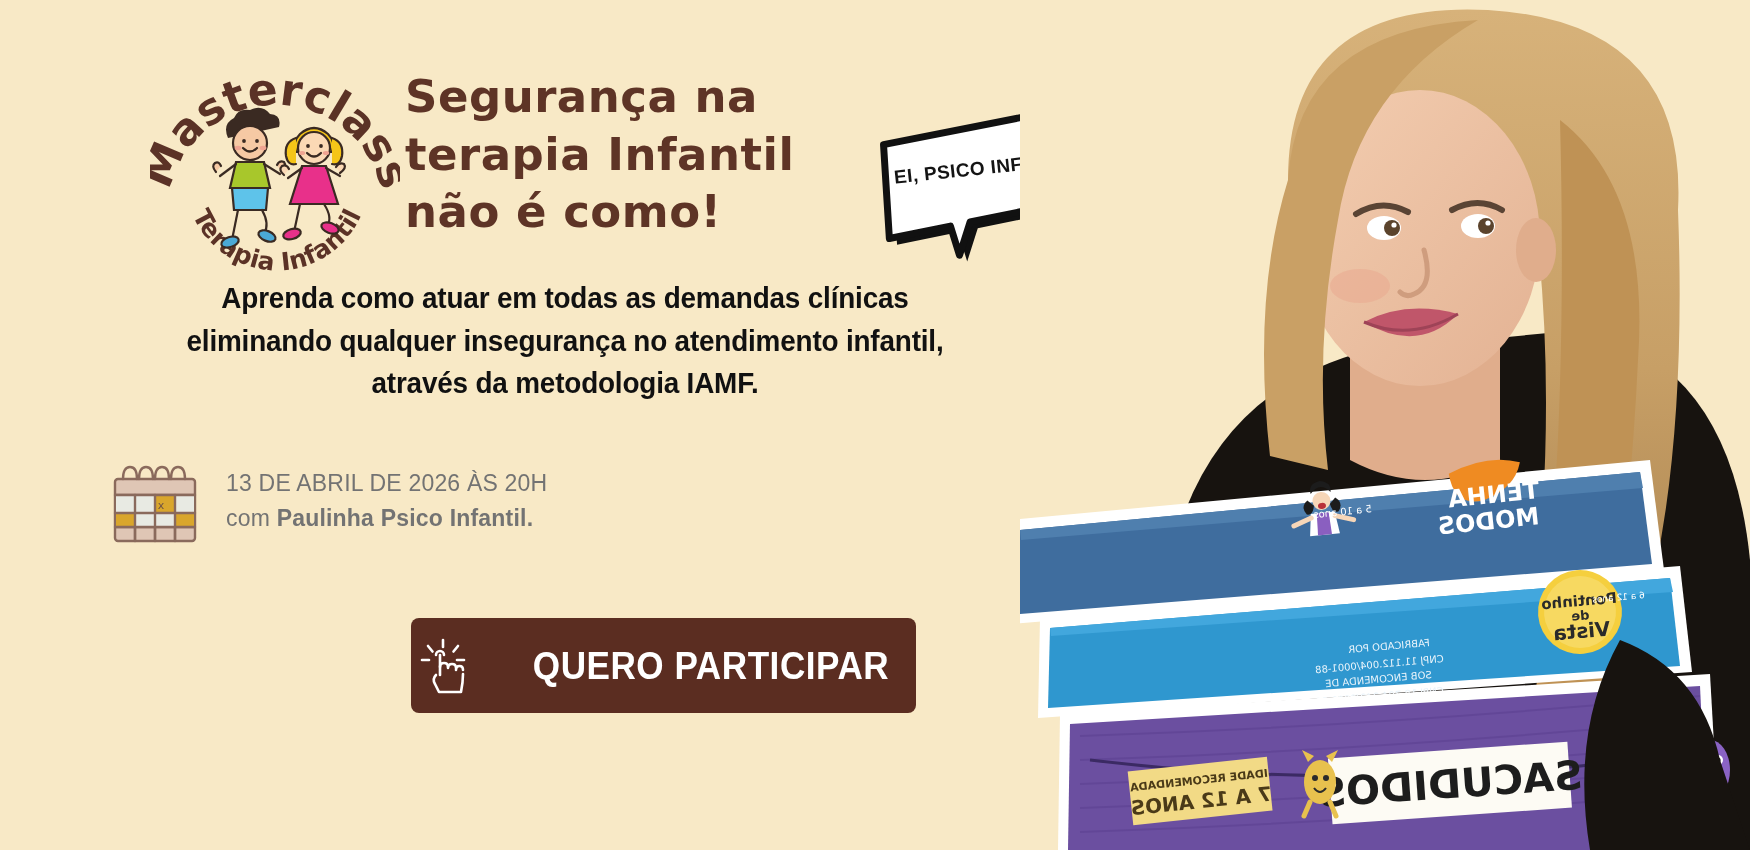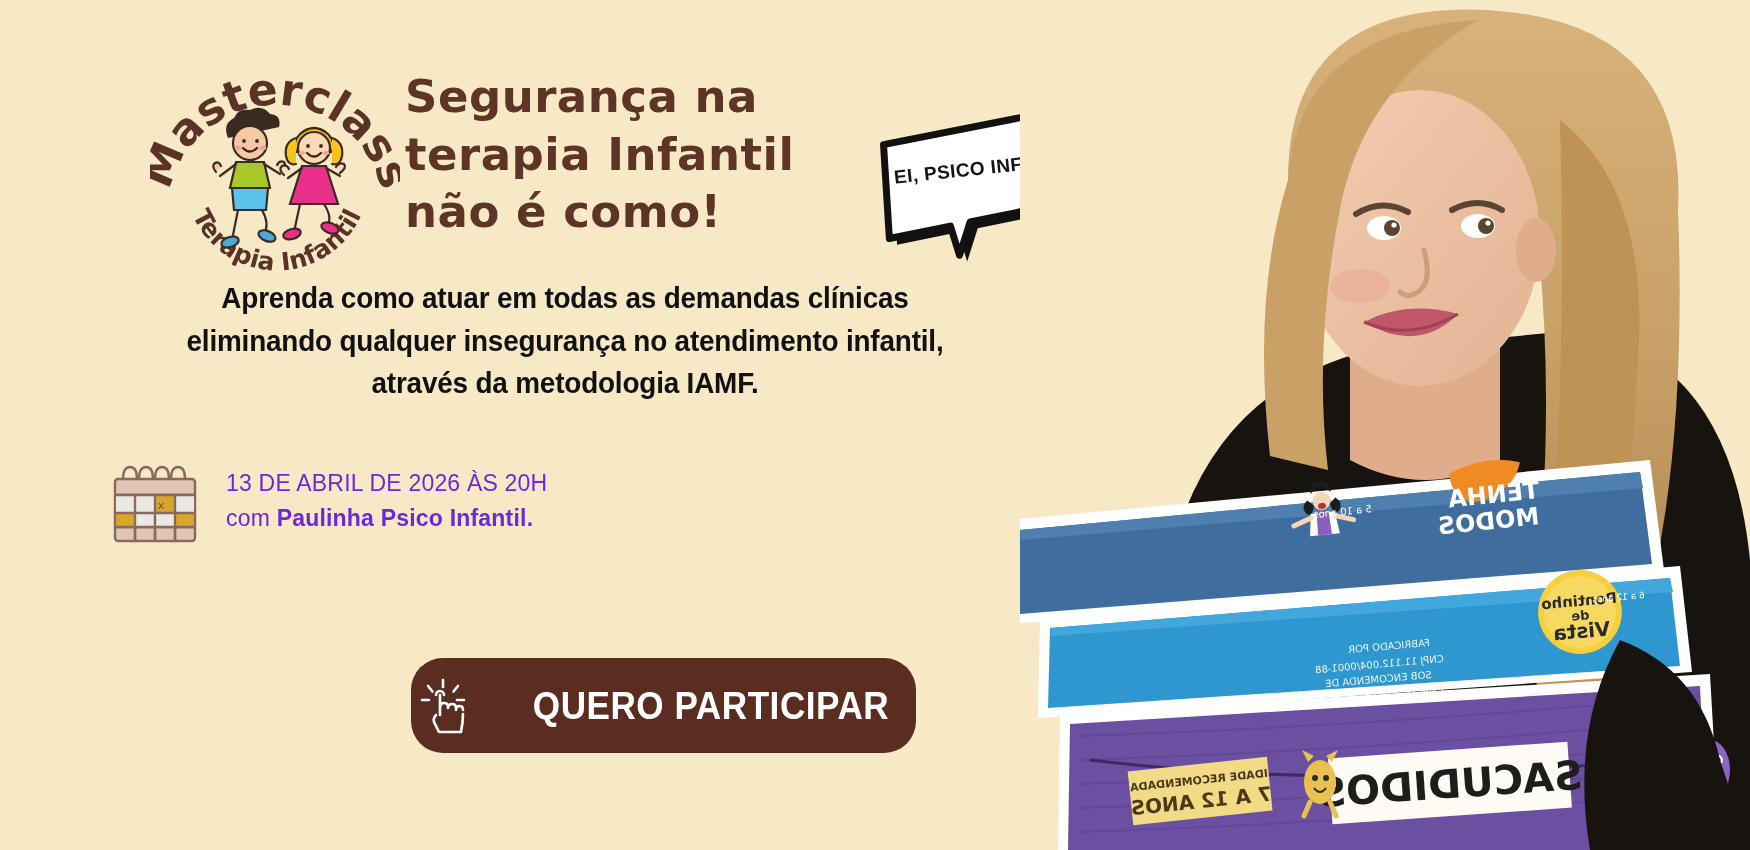--- a/index.html
+++ b/index.html
@@ -88,46 +88,45 @@
   .event-info {
     position: absolute;
     left: 108px;
     top: 455px;
     display: flex;
     align-items: center;
     gap: 22px;
   }
   .calendar-icon { width: 96px; height: 92px; flex: none; display: block; }
   .event-lines {
-    color: #6d28d9;
+    color: #737373;
     font-family: "Liberation Sans", sans-serif;
     font-size: 23px;
     line-height: 1.52;
     letter-spacing: 0.2px;
   }
   .event-lines .ev-line { display: block; white-space: nowrap; font-weight: 400; }
   .event-lines .ev-strong { font-weight: 700; }
 
   
   .cta-button {
     position: absolute;
     left: 411px;
     top: 618px;
     width: 505px;
     height: 95px;
     background: #5b2d21;
     border: none;
-    border-radius: 32px;
+    border-radius: 8px;
     display: flex;
     align-items: center;
     justify-content: center;
     gap: 46px;
     cursor: pointer;
     padding: 0 26px;
-    margin-top: 40px;
   }
   .cta-icon { width: 48px; height: 56px; flex: none; display: block; }
   .cta-label {
     color: #ffffff;
     font-family: "Liberation Sans", sans-serif;
     font-weight: 700;
     font-size: 39px;
     letter-spacing: 0.6px;
     white-space: nowrap;
     transform: scaleX(0.9);

